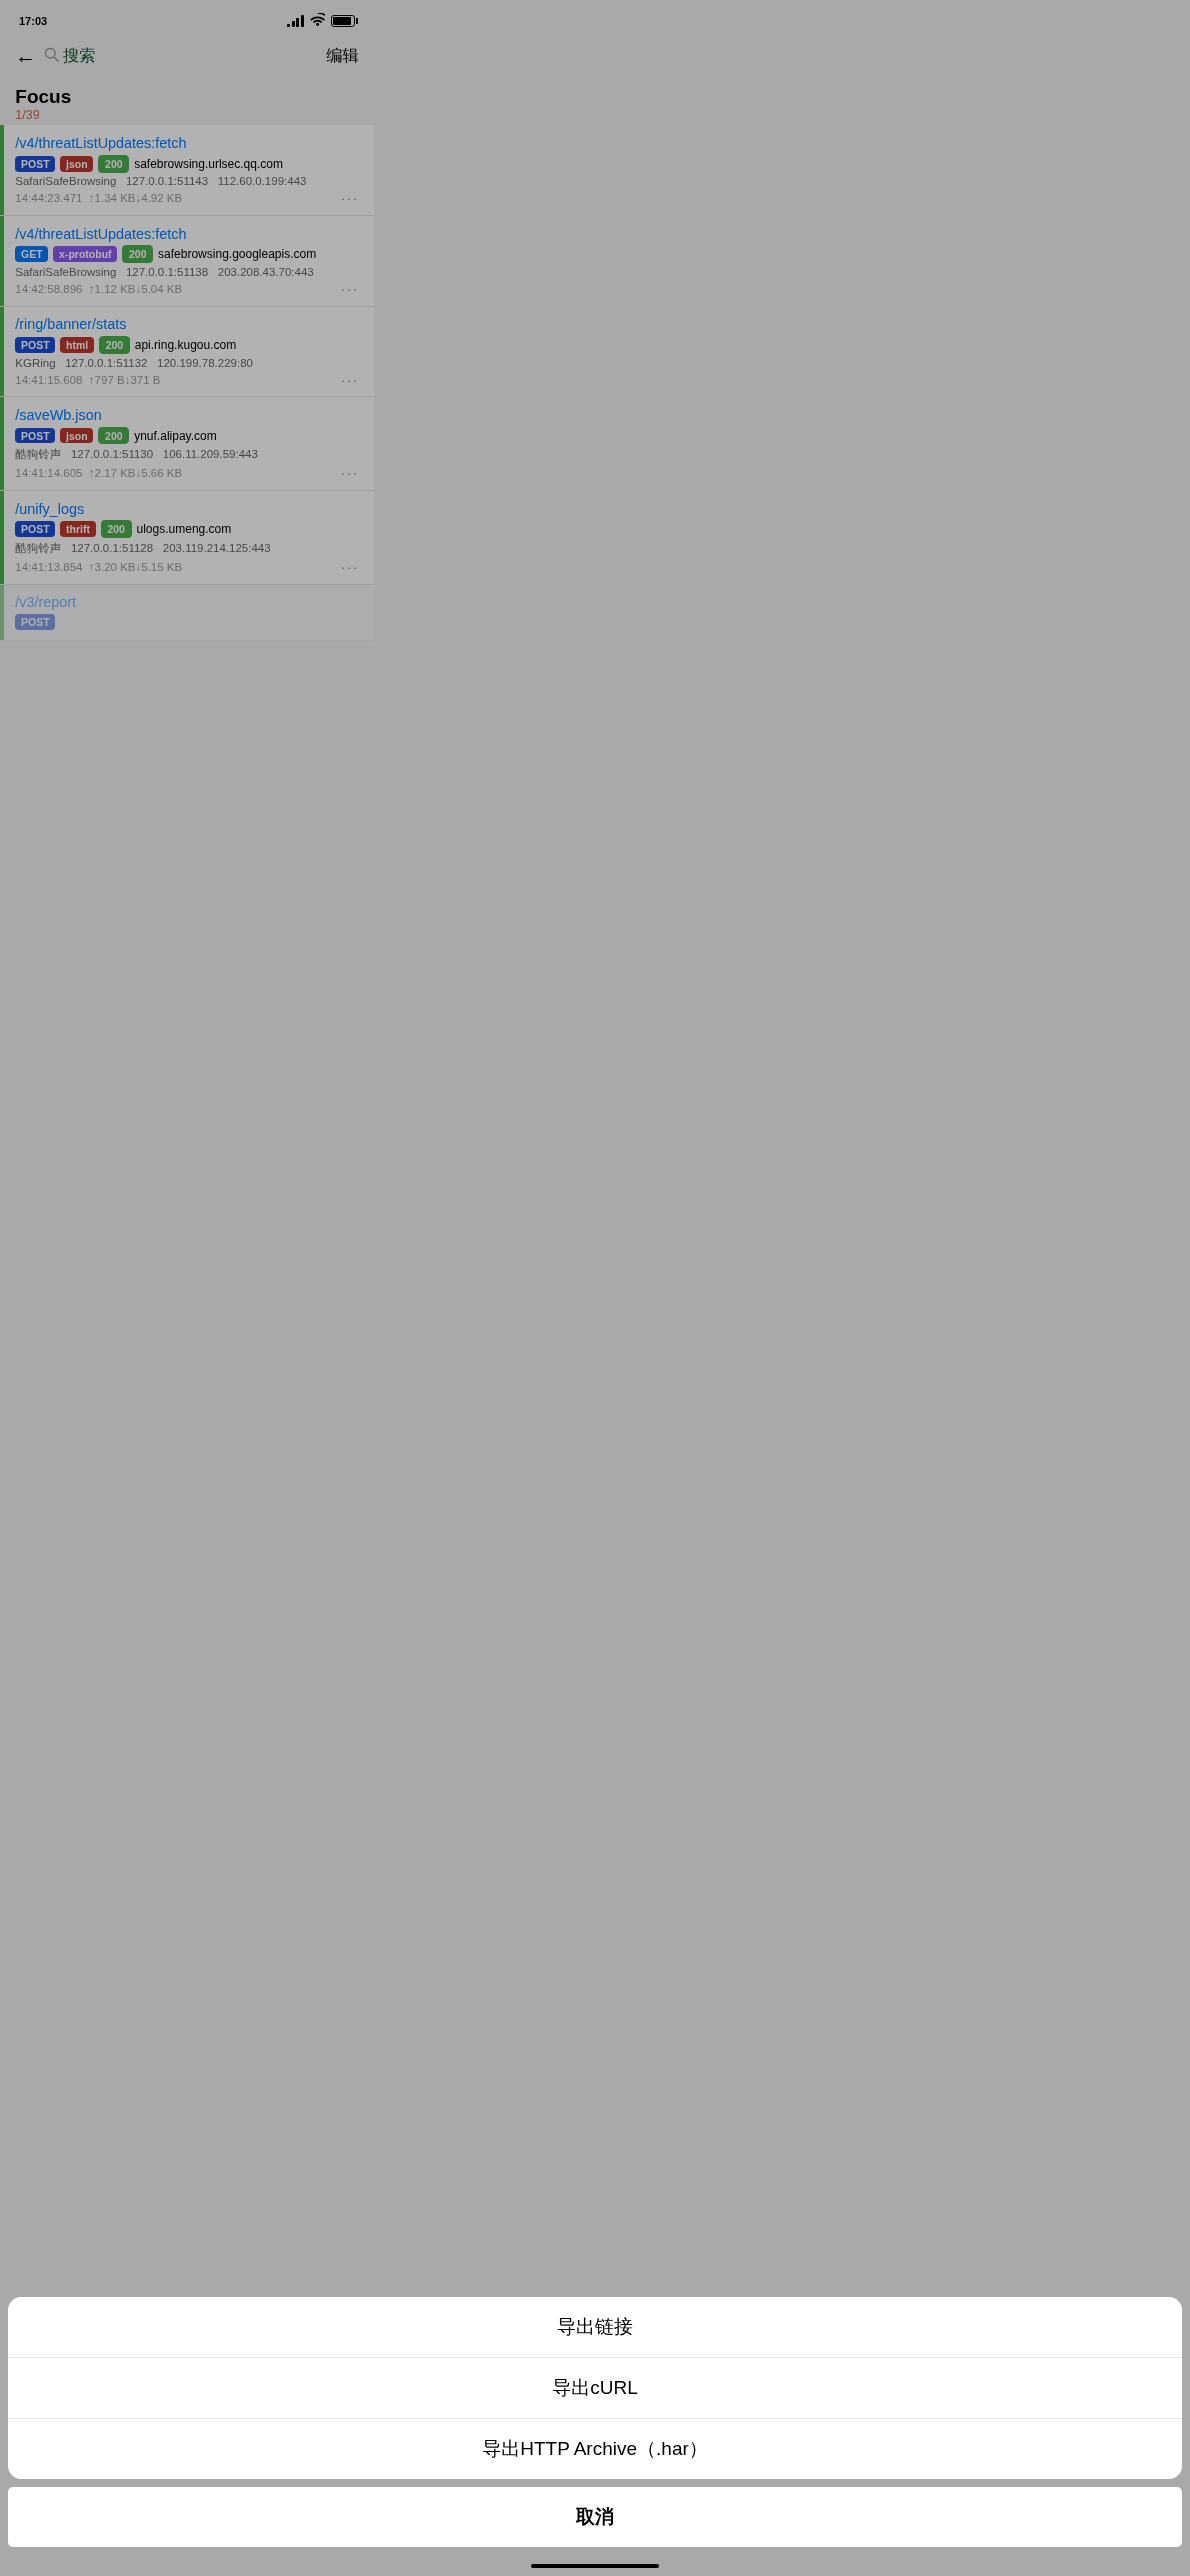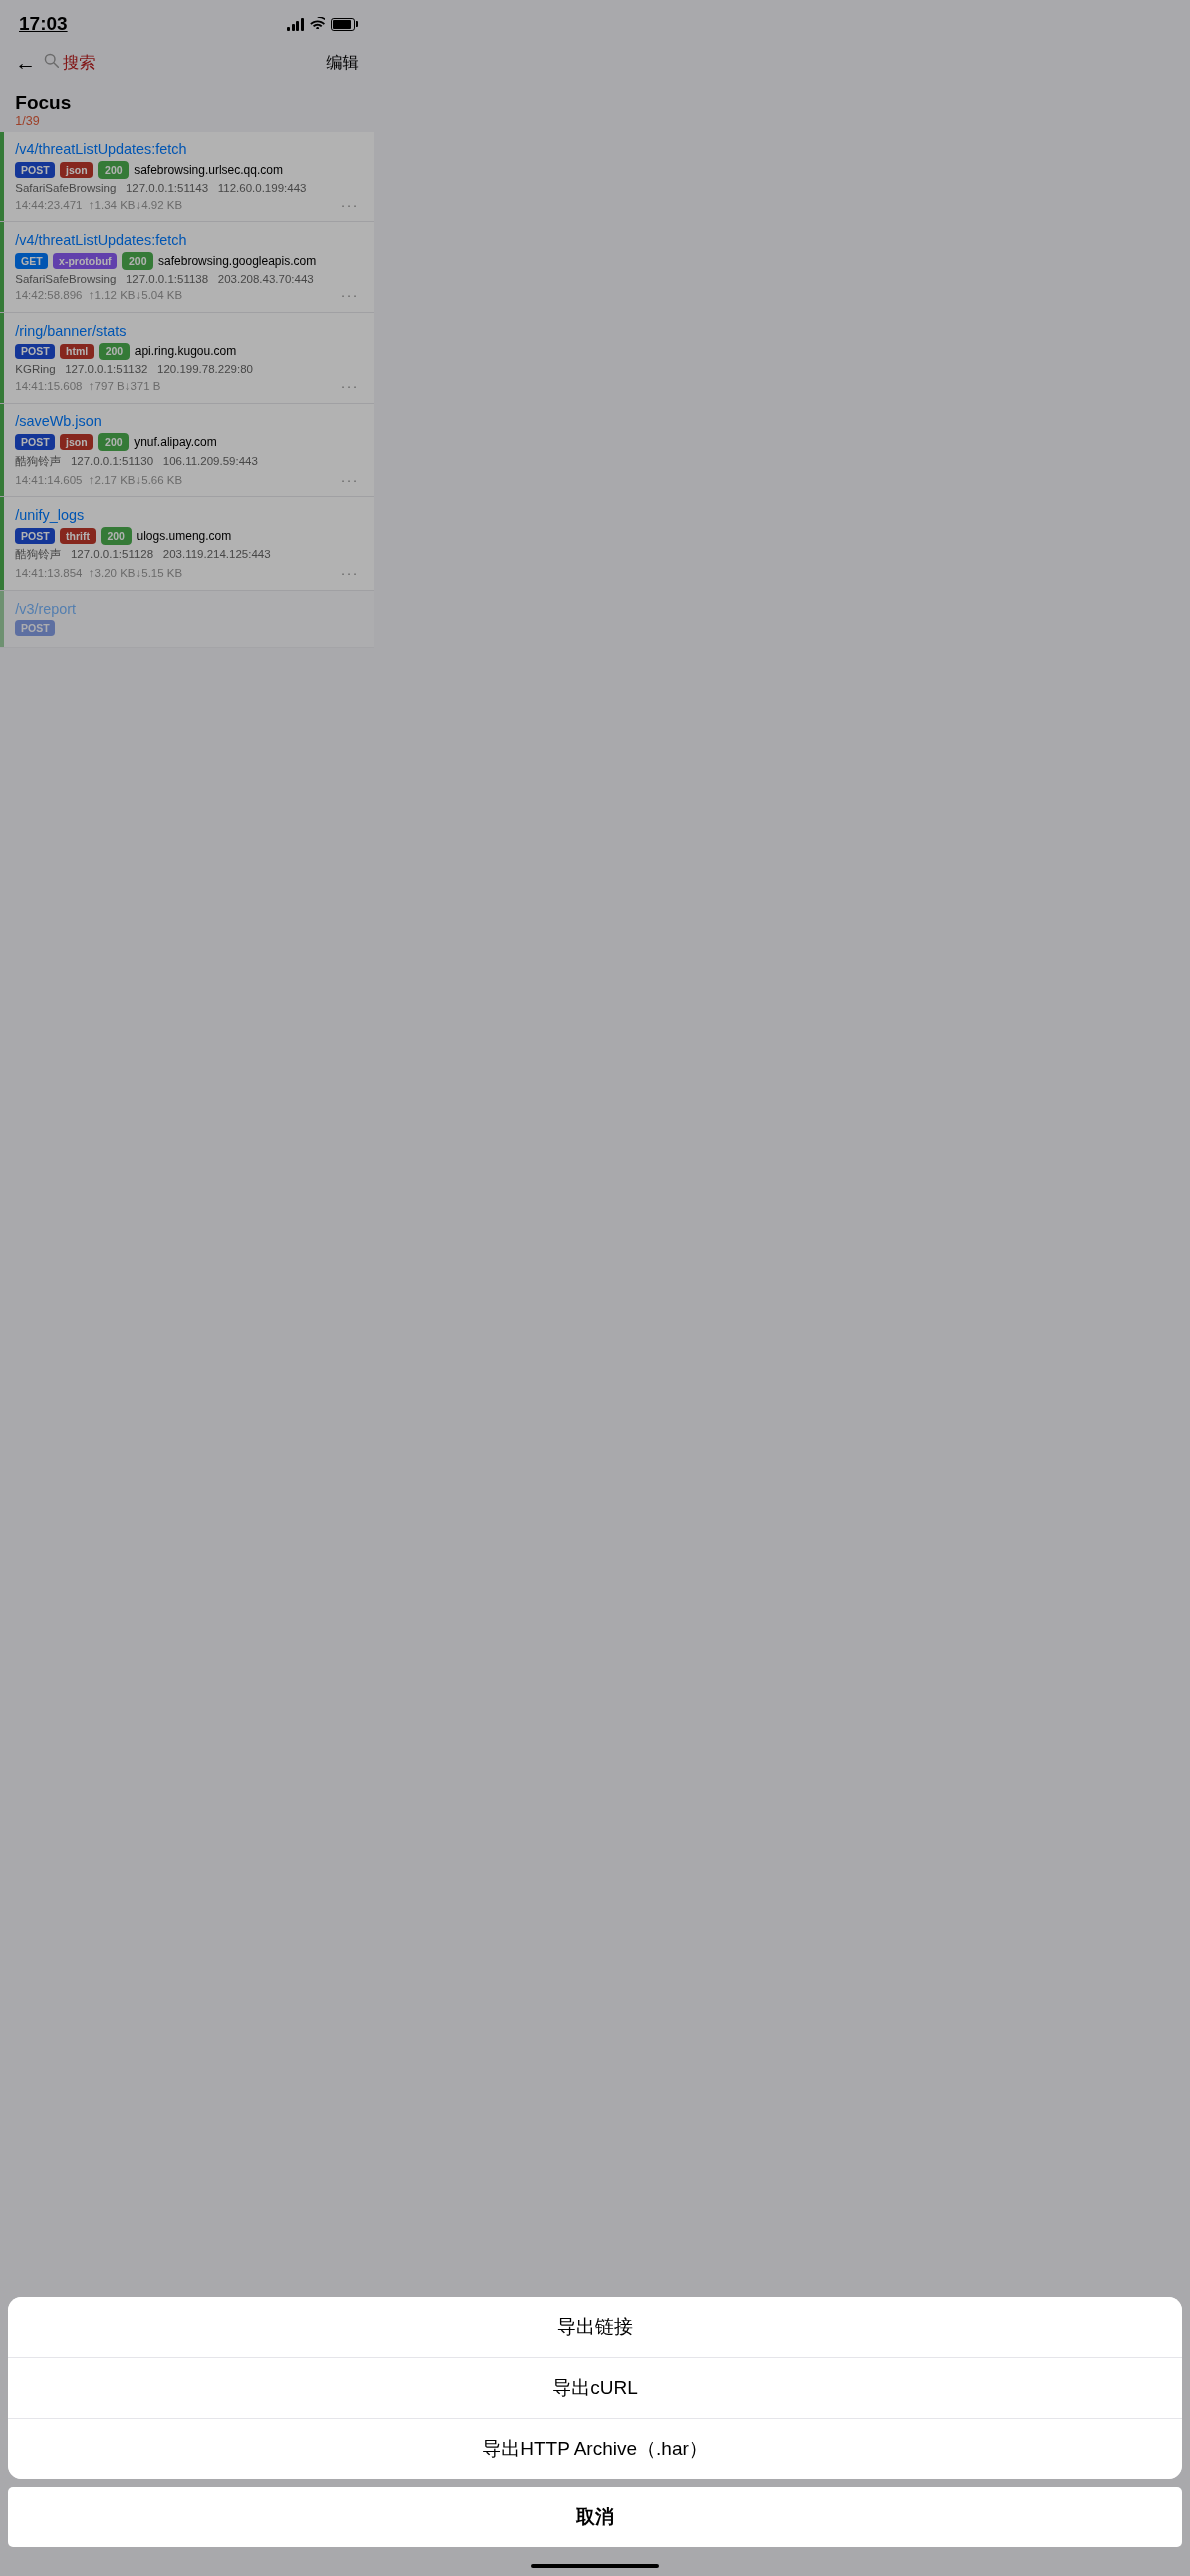--- a/index.html
+++ b/index.html
@@ -16,24 +16,23 @@
 
     
     .status-bar {
       display: flex;
       justify-content: space-between;
       align-items: center;
       padding: 13.4px 19px 7.7px;
       background: #f2f2f7;
     }
     .status-time {
-      font-size: 19px;
+      font-size: 11px;
       font-weight: 600;
       color: #000;
-      text-decoration: underline;
     }
     .status-icons {
       display: flex;
       align-items: center;
       gap: 5.8px;
     }
     .signal-bars {
       display: flex;
       align-items: flex-end;
       gap: 1.9px;
@@ -103,21 +102,21 @@
       display: flex;
       align-items: center;
       gap: 3.8px;
       color: #999;
     }
     .search-icon-svg {
       font-size: 15.3px;
     }
     .search-placeholder {
       font-size: 16.3px;
-      color: #b91c1c;
+      color: #14532d;
     }
     .edit-btn {
       font-size: 16.3px;
       color: #000;
     }
 
     
     .focus-header {
       padding: 7.7px 15.3px 3.8px;
       background: #f2f2f7;

